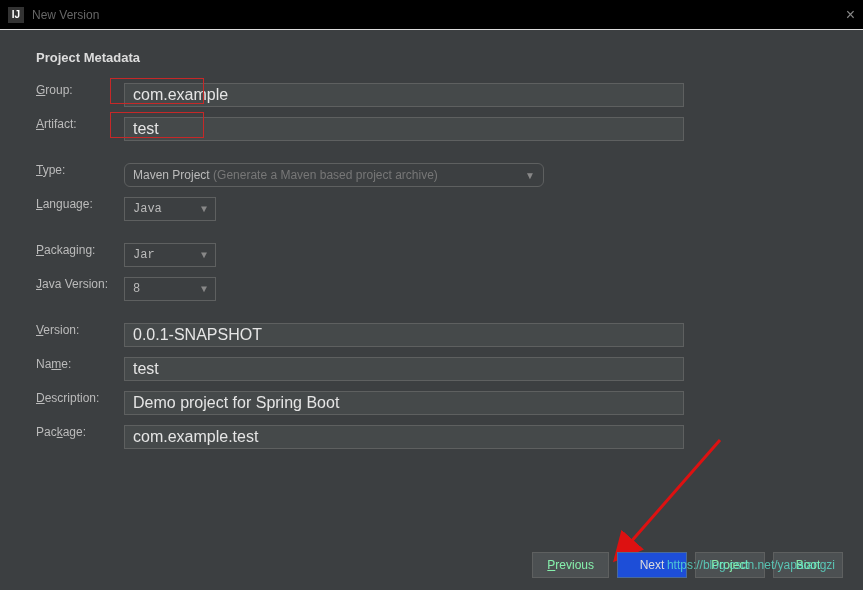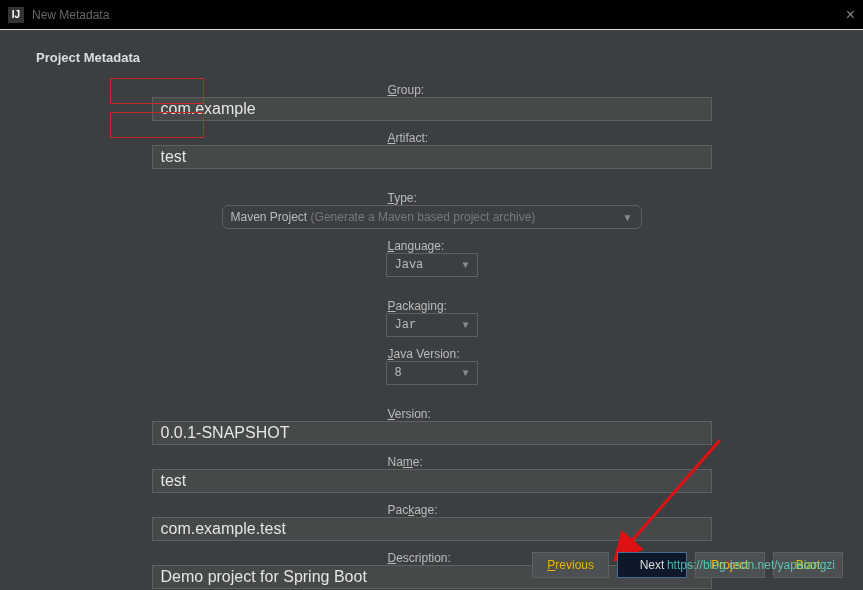--- a/index.html
+++ b/index.html
@@ -3,45 +3,45 @@
   <meta charset="utf-8">
   <style>
     * { box-sizing: border-box; margin: 0; padding: 0; }
     body { font-family: "Segoe UI", Tahoma, sans-serif; font-size: 12px; background: #fff; width: 863px; height: 590px; overflow: hidden; }
     .titlebar { height: 30px; background: #000000; border-bottom: 1px solid #ddd; display: flex; align-items: center; padding: 0 8px; position: relative; }
     .titlebar-icon { width: 16px; height: 16px; background: #333; margin-right: 8px; display: flex; align-items: center; justify-content: center; color: #fff; font-size: 10px; font-weight: bold; }
     .titlebar-title { color: #666; font-size: 12px; }
     .titlebar-close { position: absolute; right: 8px; color: #888; font-size: 16px; cursor: pointer; }
     .content { background: #3c3f41; height: 560px; padding: 20px 36px; color: #bbb; position: relative; }
     .heading { color: #ddd; font-weight: bold; font-size: 13px; margin-bottom: 18px; }
-    .form-row { display: flex; align-items: center; margin-bottom: 10px; flex-direction: column; }
+    .form-row { display: flex; margin-bottom: 10px; }
     .form-label { width: 88px; color: #bbb; font-size: 12px; }
     .form-label .u { text-decoration: underline; }
     .text-input { background: #45494a; border: 1px solid #5e6060; color: #e5e5e5; padding: 4px 8px; font-size: 16px; height: 24px; }
     .text-input.wide { width: 560px; }
     .highlight-box { position: absolute; border: 1px solid #c62828; pointer-events: none; }
     .select { background: #3c3f41; border: 1px solid #5e6060; color: #bbb; padding: 4px 8px; height: 24px; display: flex; align-items: center; justify-content: space-between; cursor: pointer; }
     .select .chevron { color: #888; font-size: 10px; }
     .select-wide { width: 420px; border-radius: 6px; }
     .select-narrow { width: 92px; font-family: Liberation Mono, monospace; }
     .hint { color: #777; }
     .gap { height: 12px; }
     .footer { position: absolute; bottom: 12px; right: 20px; display: flex; gap: 8px; }
-    .btn { background: #4c5052; border: 1px solid #5e6060; color: #eab308; padding: 4px 14px; height: 26px; font-size: 12px; cursor: pointer; min-width: 70px; }
-    .btn.primary { background: #0f172a; border-color: #4a6a98; color: #ddd; }
+    .btn { background: #4c5052; border: 1px solid #5e6060; color: #86efac; padding: 4px 14px; height: 26px; font-size: 12px; cursor: pointer; min-width: 70px; }
+    .btn.primary { background: #1d4ed8; border-color: #4a6a98; color: #ddd; }
     .btn .u { text-decoration: underline; }
     .arrow { position: absolute; pointer-events: none; }
     .watermark { position: absolute; bottom: 18px; right: 28px; color: #5eead4; font-size: 12px; pointer-events: none; opacity: 0.75; }
   </style>
 </head>
 <body>
 
 <div class="titlebar">
   <div class="titlebar-icon">IJ</div>
-  <div class="titlebar-title">New Metadata</div>
+  <div class="titlebar-title">New Version</div>
   <div class="titlebar-close">×</div>
 </div>
 
 <div class="content">
   <div class="heading">Project Metadata</div>
 
   <div class="form-row">
     <div class="form-label"><span class="u">G</span>roup:</div>
     <input class="text-input wide" value="com.example" style="">
     <div class="highlight-box" style="left:110px; top:48px; width:94px; height:26px;"></div>
@@ -95,27 +95,27 @@
     <div class="form-label"><span class="u">V</span>ersion:</div>
     <input class="text-input wide" value="0.0.1-SNAPSHOT" style="">
   </div>
 
   <div class="form-row">
     <div class="form-label"><span>Na</span><span class="u">m</span><span>e:</span></div>
     <input class="text-input wide" value="test" style="">
   </div>
 
   <div class="form-row">
-    <div class="form-label"><span>Pac</span><span class="u">k</span><span>age:</span></div>
-    <input class="text-input wide" value="com.example.test" style="">
+    <div class="form-label"><span class="u">D</span>escription:</div>
+    <input class="text-input wide" value="Demo project for Spring Boot" style="">
   </div>
 
   <div class="form-row">
-    <div class="form-label"><span class="u">D</span>escription:</div>
-    <input class="text-input wide" value="Demo project for Spring Boot" style="">
+    <div class="form-label"><span>Pac</span><span class="u">k</span><span>age:</span></div>
+    <input class="text-input wide" value="com.example.test" style="">
   </div>
 
   <svg class="arrow" style="left:540px; top:400px;" width="200" height="150">
     <defs>
       <marker id="ah" markerWidth="12" markerHeight="12" refX="9" refY="5" orient="auto">
         <path d="M0,0 L10,5 L0,10 Z" fill="#d11"></path>
       </marker>
     </defs>
     <line x1="180" y1="10" x2="75" y2="130" stroke="#d11" stroke-width="3" marker-end="url(#ah)"></line>
   </svg>

